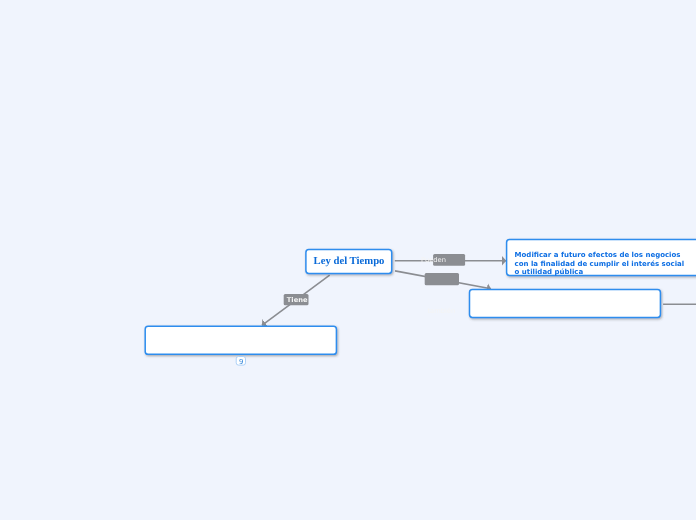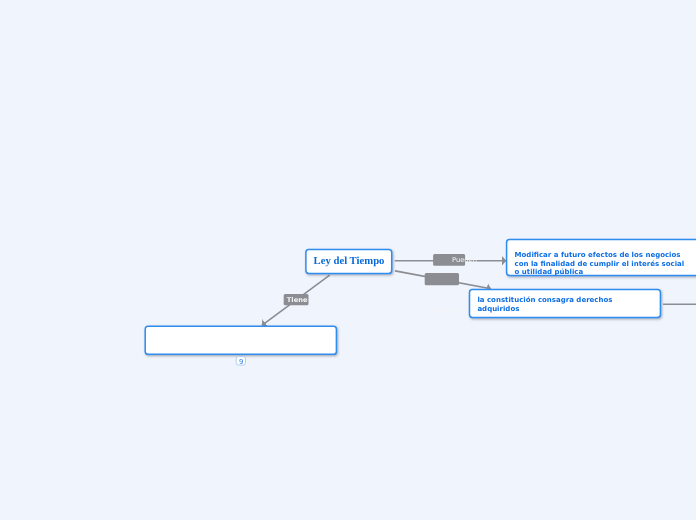--- a/index.html
+++ b/index.html
@@ -48,21 +48,19 @@
     <rect x="424.7" y="272.9" width="34.3" height="12.3" rx="1.5" fill="#8b8d92"></rect>
     <rect x="283.7" y="293.9" width="24.8" height="11.4" rx="1.5" fill="#8b8d92"></rect>
 
     <rect x="236.2" y="356.5" width="9.3" height="8.6" rx="2.3" fill="#ffffff" stroke="#a9cff7" stroke-width="0.95"></rect>
   </svg>
 
   <div class="roottxt" style="left:313.6px;top:256.2px;">Ley del Tiempo</div>
   <div class="txt" style="left:514.6px;top:251px;">Modificar a futuro efectos de los negocios
 con la finalidad de cumplir el interés social
 o utilidad pública</div>
-  <div class="txt" style="left:477.4px;top:295.6px;line-height:9px;">la constitución consagra derechos
-adquiridos</div>
 
-  <div class="badgetxt" style="left:452px;top:257px;">Pueden</div>
+  <div class="badgetxt" style="left:421px;top:257px;">Pueden</div>
   <div class="badgetxt" style="left:427.5px;top:276.1px;margin-top:32px;">también</div>
   <div class="badgetxt" style="left:286.8px;top:296.8px;font-weight:bold;">Tiene</div>
 
   <div class="counttxt" style="left:238.9px;top:358.6px;">9</div>
 </div>
 
 </body></html>

